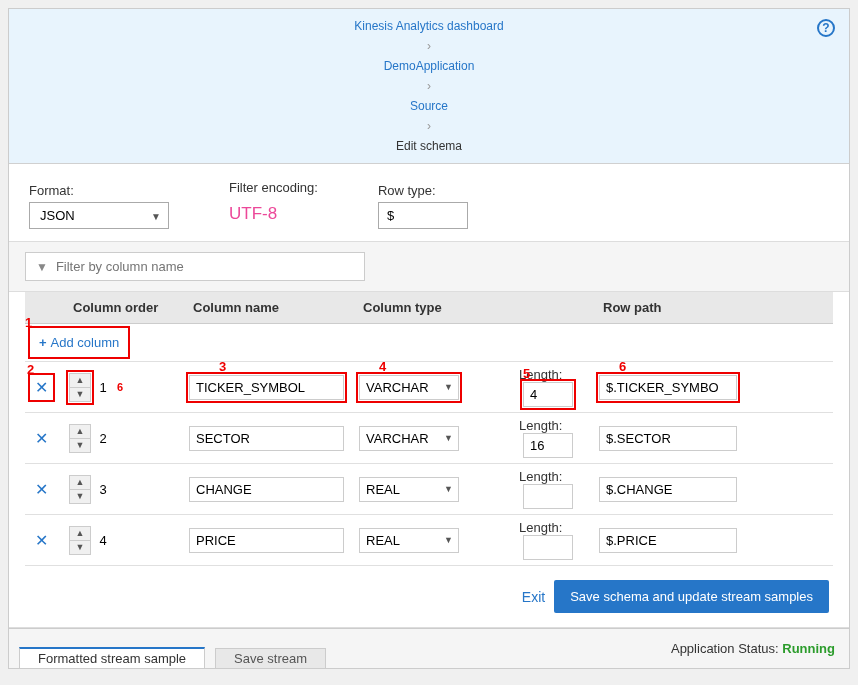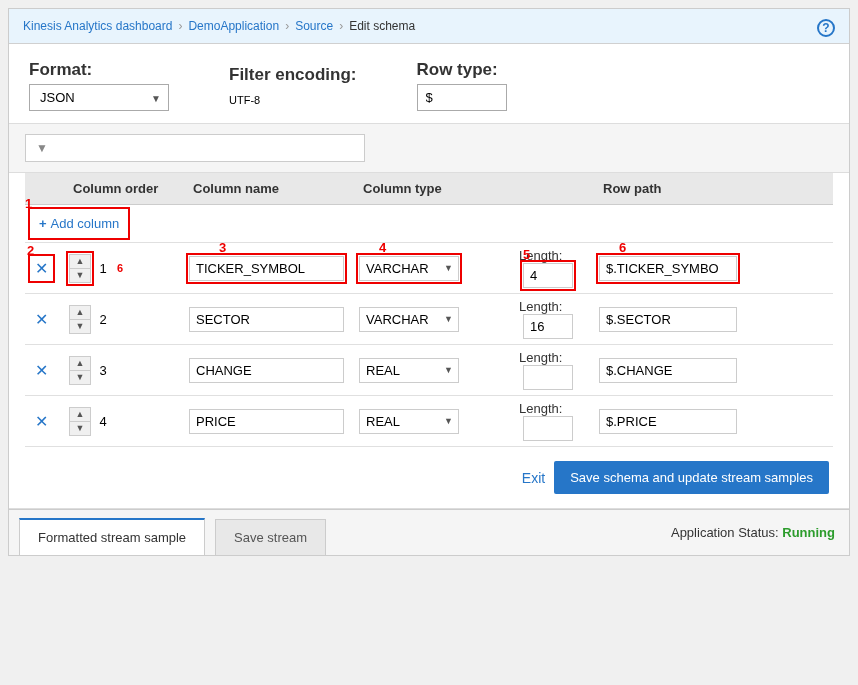--- a/index.html
+++ b/index.html
@@ -19,20 +19,21 @@
     }
     .breadcrumb {
       background: #e8f4fd;
       padding: 10px 14px;
       font-size: 12px;
       color: #2676c8;
       border-bottom: 1px solid #d0d0d0;
       display: flex;
       align-items: center;
       gap: 6px;
+      flex-direction: column;
     }
     .breadcrumb span { color: #999; }
     .breadcrumb a { color: #2676c8; text-decoration: none; }
     .help-icon {
       position: absolute;
       right: 14px;
       top: 10px;
       width: 18px;
       height: 18px;
       border-radius: 50%;
@@ -46,22 +47,22 @@
       cursor: pointer;
     }
     .form-section {
       padding: 16px 20px 12px 20px;
       display: flex;
       gap: 60px;
       align-items: flex-end;
       background: #fff;
     }
     .form-group { display: flex; flex-direction: column; gap: 4px; }
-    .form-group label { font-size: 17px; color: #333; font-weight: bold; }
-    .form-group .value-text { font-size: 11px; color: #000000; padding: 5px 0; }
+    .form-group label { font-size: 13px; color: #333; font-weight: normal; }
+    .form-group .value-text { font-size: 17px; color: #ec4899; padding: 5px 0; }
     .select-wrapper {
       position: relative;
       display: inline-block;
     }
     .select-wrapper select {
       appearance: none;
       background: #fff;
       border: 1px solid #aaa;
       padding: 5px 30px 5px 10px;
       font-size: 13px;
@@ -256,28 +257,28 @@
       border-radius: 2px;
     }
     .tabs-section {
       border-top: 1px solid #ccc;
       background: #f5f5f5;
       display: flex;
       align-items: center;
       padding: 0;
     }
     .tab-item {
-      padding: 10px 18px;
+      padding: 2px 18px;
       font-size: 13px;
       cursor: pointer;
       border: 1px solid #ccc;
       border-bottom: none;
       background: #fff;
       margin-left: 10px;
-      margin-top: 8px;
+      margin-top: 18px;
       color: #333;
     }
     .tab-item.active {
       background: #fff;
       border-top: 2px solid #2676c8;
       font-weight: normal;
     }
     .tab-item:not(.active) {
       background: #e8e8e8;
       color: #555;
@@ -326,20 +327,21 @@
     </div>
     <div class="form-group">
       <label>Row type:</label>
       <input class="row-path-input" type="text" value="$" style="">
     </div>
   </div>
 
   <div class="filter-section">
     <div class="filter-input-wrapper">
       <span class="filter-icon">▼</span>
+      <input class="filter-input" type="text" placeholder="Filter by column name" style="">
     </div>
   </div>
 
   <div class="table-section">
     <table class="schema-table">
       <thead>
         <tr>
           <th style="width:38px;"></th>
           <th style="width:120px;">Column order</th>
           <th style="width:170px;">Column name</th>

